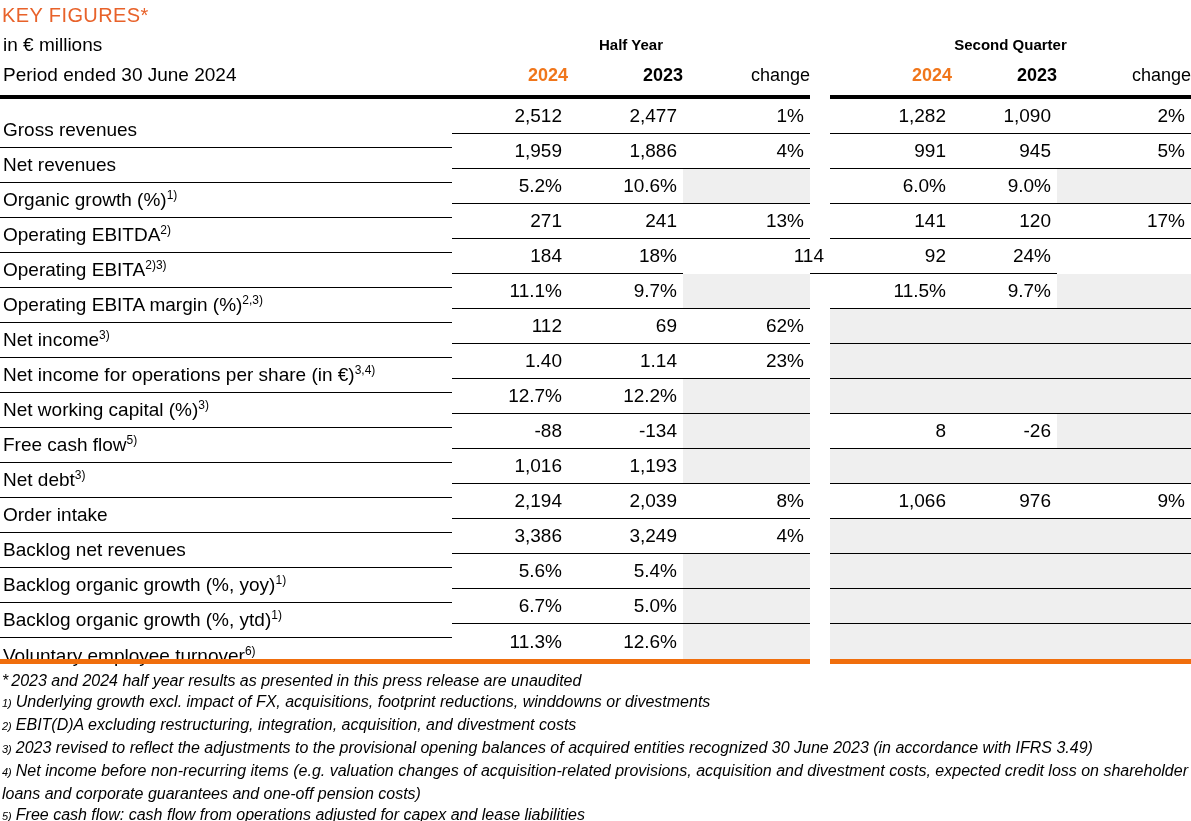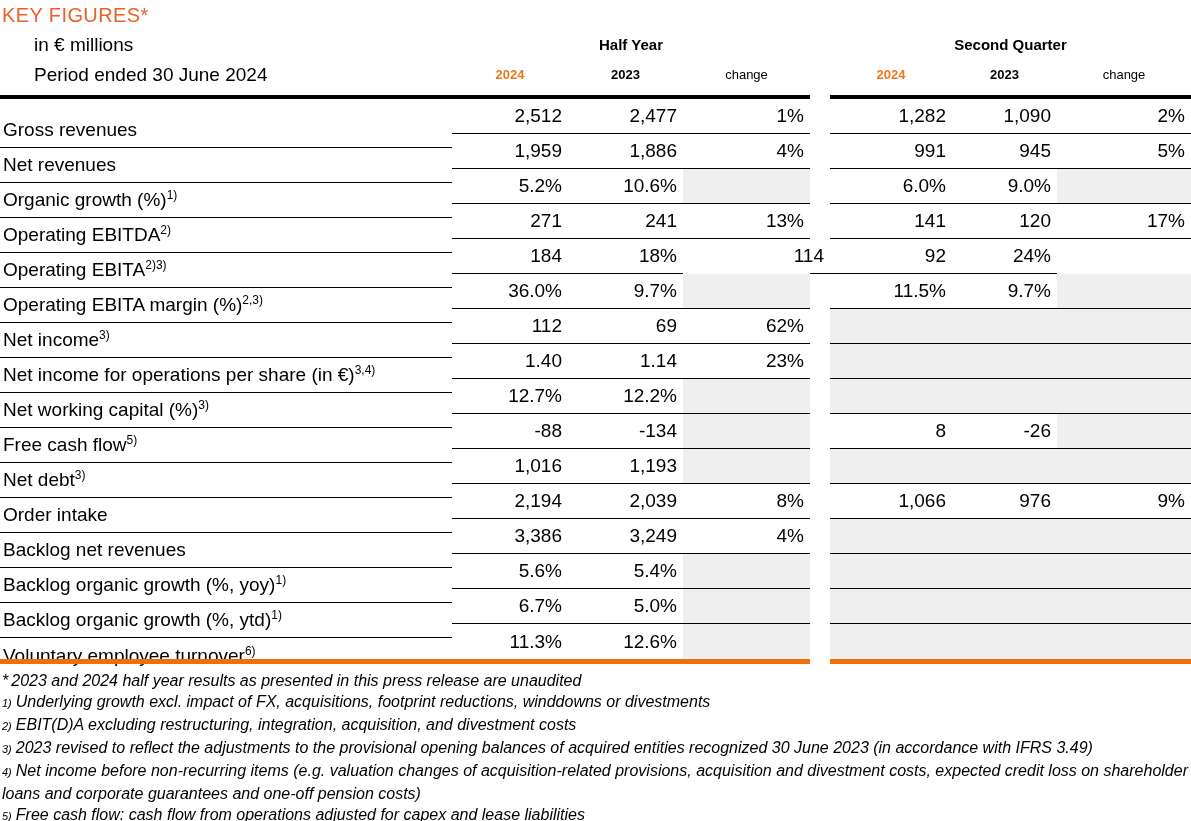--- a/index.html
+++ b/index.html
@@ -17,25 +17,25 @@
   }
 
   .grid{
     display:grid;
     grid-template-columns:452px 116px 115px 127px 20px 122px 105px 134px;
     width:1191px;
   }
 
   .hdr2{height:30px;align-items:end;}
   .hdr3{height:30px;align-items:end;margin-bottom:9px;}
-  .lead-label{grid-column:1/2;padding-left:3px;font-size:19px;line-height:22px;margin-left:31px;}
+  .lead-label{grid-column:1/2;padding-left:3px;font-size:19px;line-height:22px;}
   .group-h{text-align:center;font-weight:bold;font-size:15px;line-height:22px;}
   .group-h.hy{grid-column:2/5;}
   .group-h.q2{grid-column:6/9;}
-  .col-h{text-align:center;font-size:13px;line-height:22px;}
+  .col-h{text-align:right;font-size:18px;line-height:22px;}
   .col-h.b{font-weight:bold;}
   .col-h.orange{color:var(--year-orange);font-weight:bold;}
 
   .barrow{height:4px;}
   .bar{background:#000;}
   .bar.left{grid-column:1/5;}
   .bar.right{grid-column:6/9;}
 
   .orangerow{height:5px;}
   .obar{background:var(--accent);}
@@ -147,21 +147,21 @@
         <div class="cell c-num">18%</div>
         <div class="cell c-gap"></div>
         <div class="cell c-num">114</div>
         <div class="cell c-num">92</div>
         <div class="cell c-num">24%</div>
       </div>
       <div class="grid trow">
         <div class="cell c-label">
           <span>Operating EBITA margin (%)<sup>2,3)</sup></span>
         </div>
-        <div class="cell c-num">36.0%</div>
+        <div class="cell c-num">11.1%</div>
         <div class="cell c-num">9.7%</div>
         <div class="cell c-num shaded"></div>
         <div class="cell c-gap"></div>
         <div class="cell c-num">11.5%</div>
         <div class="cell c-num">9.7%</div>
         <div class="cell c-num shaded"></div>
       </div>
       <div class="grid trow">
         <div class="cell c-label">
           <span>Net income<sup>3)</sup></span>

